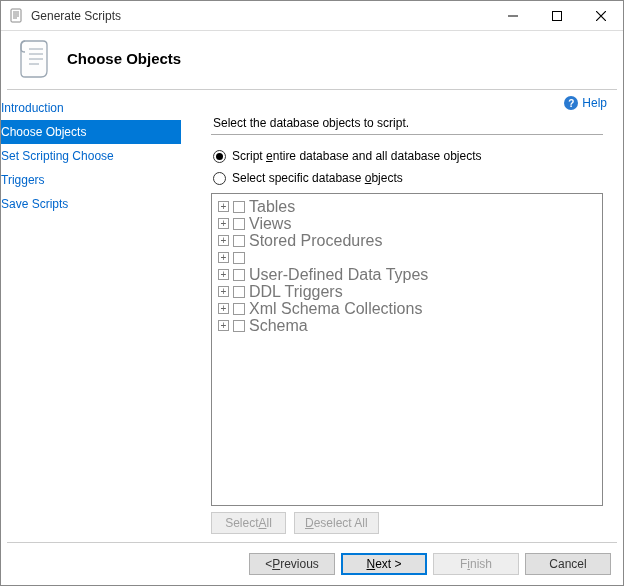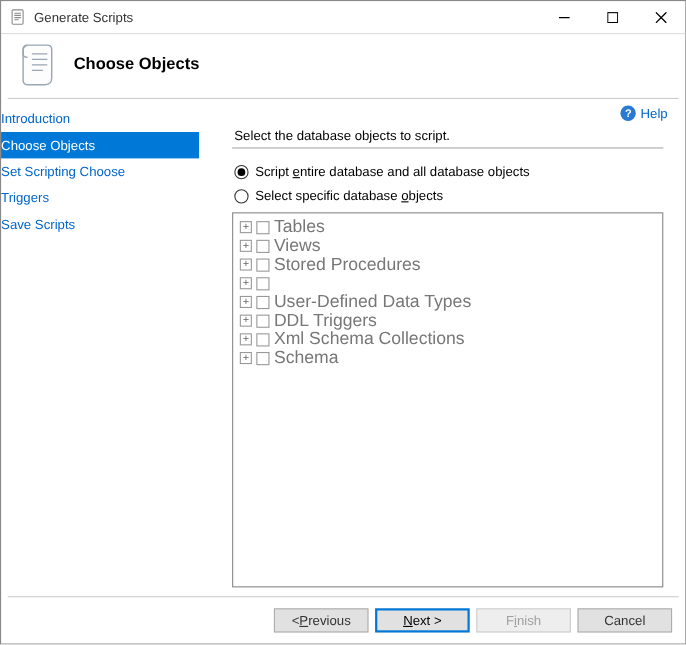--- a/index.html
+++ b/index.html
@@ -167,20 +167,32 @@
           <span class="chk"></span>
           <span class="tree-label">Xml Schema Collections</span>
         </div>
         <div class="tree-row">
           <span class="plus">+</span>
           <span class="chk"></span>
           <span class="tree-label">Schema</span>
         </div>
       </div>
 
+      <div class="sel-row">
+        <div class="btn disabled">
+          <span>Select </span>
+            <span class="akey">A</span>
+            <span>ll</span>
+        </div>
+        <div class="btn disabled">
+          <span></span>
+            <span class="akey">D</span>
+            <span>eselect All</span>
+        </div>
+      </div>
 
     </div>
   </div>
 
   <div class="footer-line"></div>
   <div class="footer">
     <div class="btn wide">
       <span>&lt; </span>
         <span class="akey">P</span>
         <span>revious</span>

